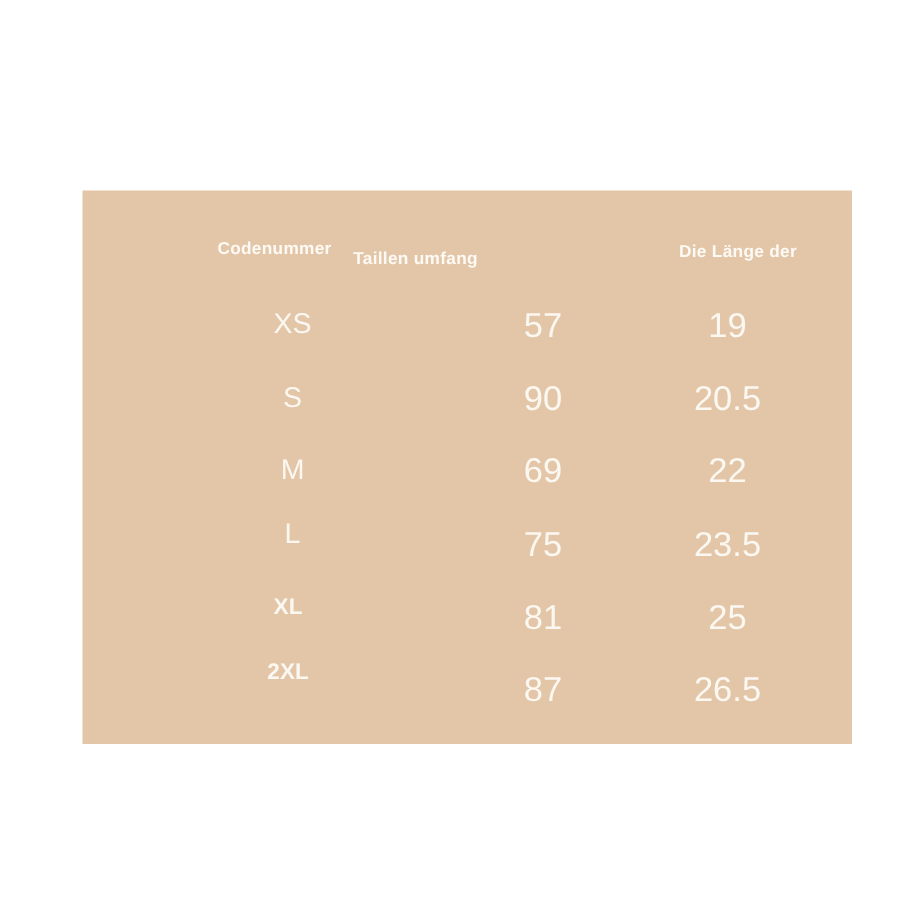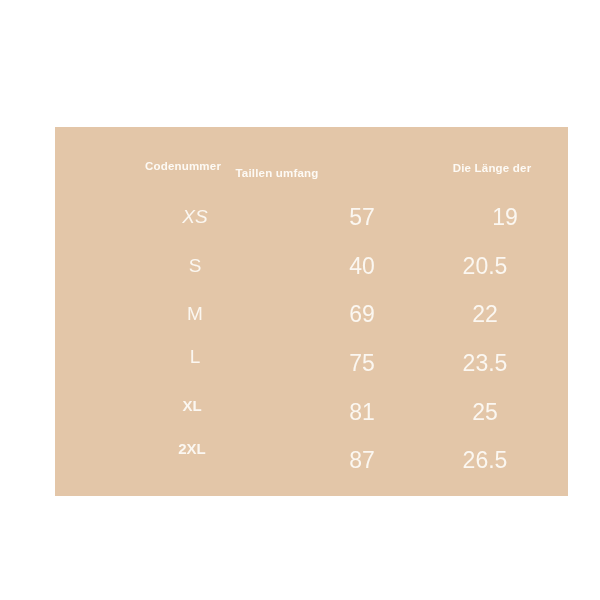--- a/index.html
+++ b/index.html
@@ -71,26 +71,26 @@
 <body>
 
 <div id="size-chart-panel">
 
   <div class="chart-header">
     <div class="header-cell" id="header-code">Codenummer</div>
     <div class="header-cell" id="header-waist">Taillen umfang</div>
     <div class="header-cell" id="header-length">Die Länge der</div>
   </div>
 
-  <div class="data-cell size-cell" style="left:140px; top:90px;font-style:italic;">XS</div>
+  <div class="data-cell size-cell" style="left:140px; top:90px;">XS</div>
   <div class="data-cell num-cell" style="left:307px; top:90px;">57</div>
-  <div class="data-cell num-cell" style="left:450px; top:90px;">19</div>
+  <div class="data-cell num-cell" style="left:430px; top:90px;">19</div>
 
   <div class="data-cell size-cell" style="left:140px; top:139px;">S</div>
-  <div class="data-cell num-cell" style="left:307px; top:139px;">40</div>
+  <div class="data-cell num-cell" style="left:307px; top:139px;">90</div>
   <div class="data-cell num-cell" style="left:430px; top:139px;">20.5</div>
 
   <div class="data-cell size-cell" style="left:140px; top:187px;">M</div>
   <div class="data-cell num-cell" style="left:307px; top:187px;">69</div>
   <div class="data-cell num-cell" style="left:430px; top:187px;">22</div>
 
   <div class="data-cell size-cell" style="left:140px; top:230px;">L</div>
   <div class="data-cell num-cell" style="left:307px; top:236px;">75</div>
   <div class="data-cell num-cell" style="left:430px; top:236px;">23.5</div>
 

